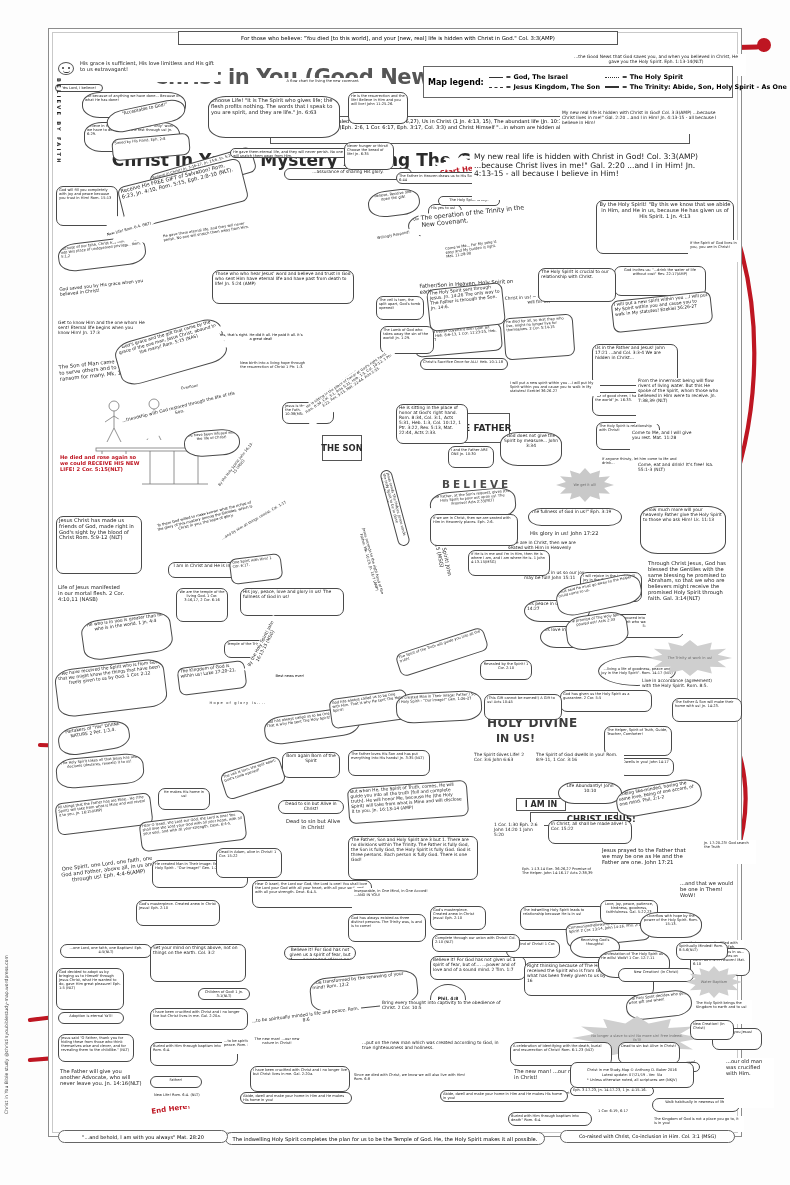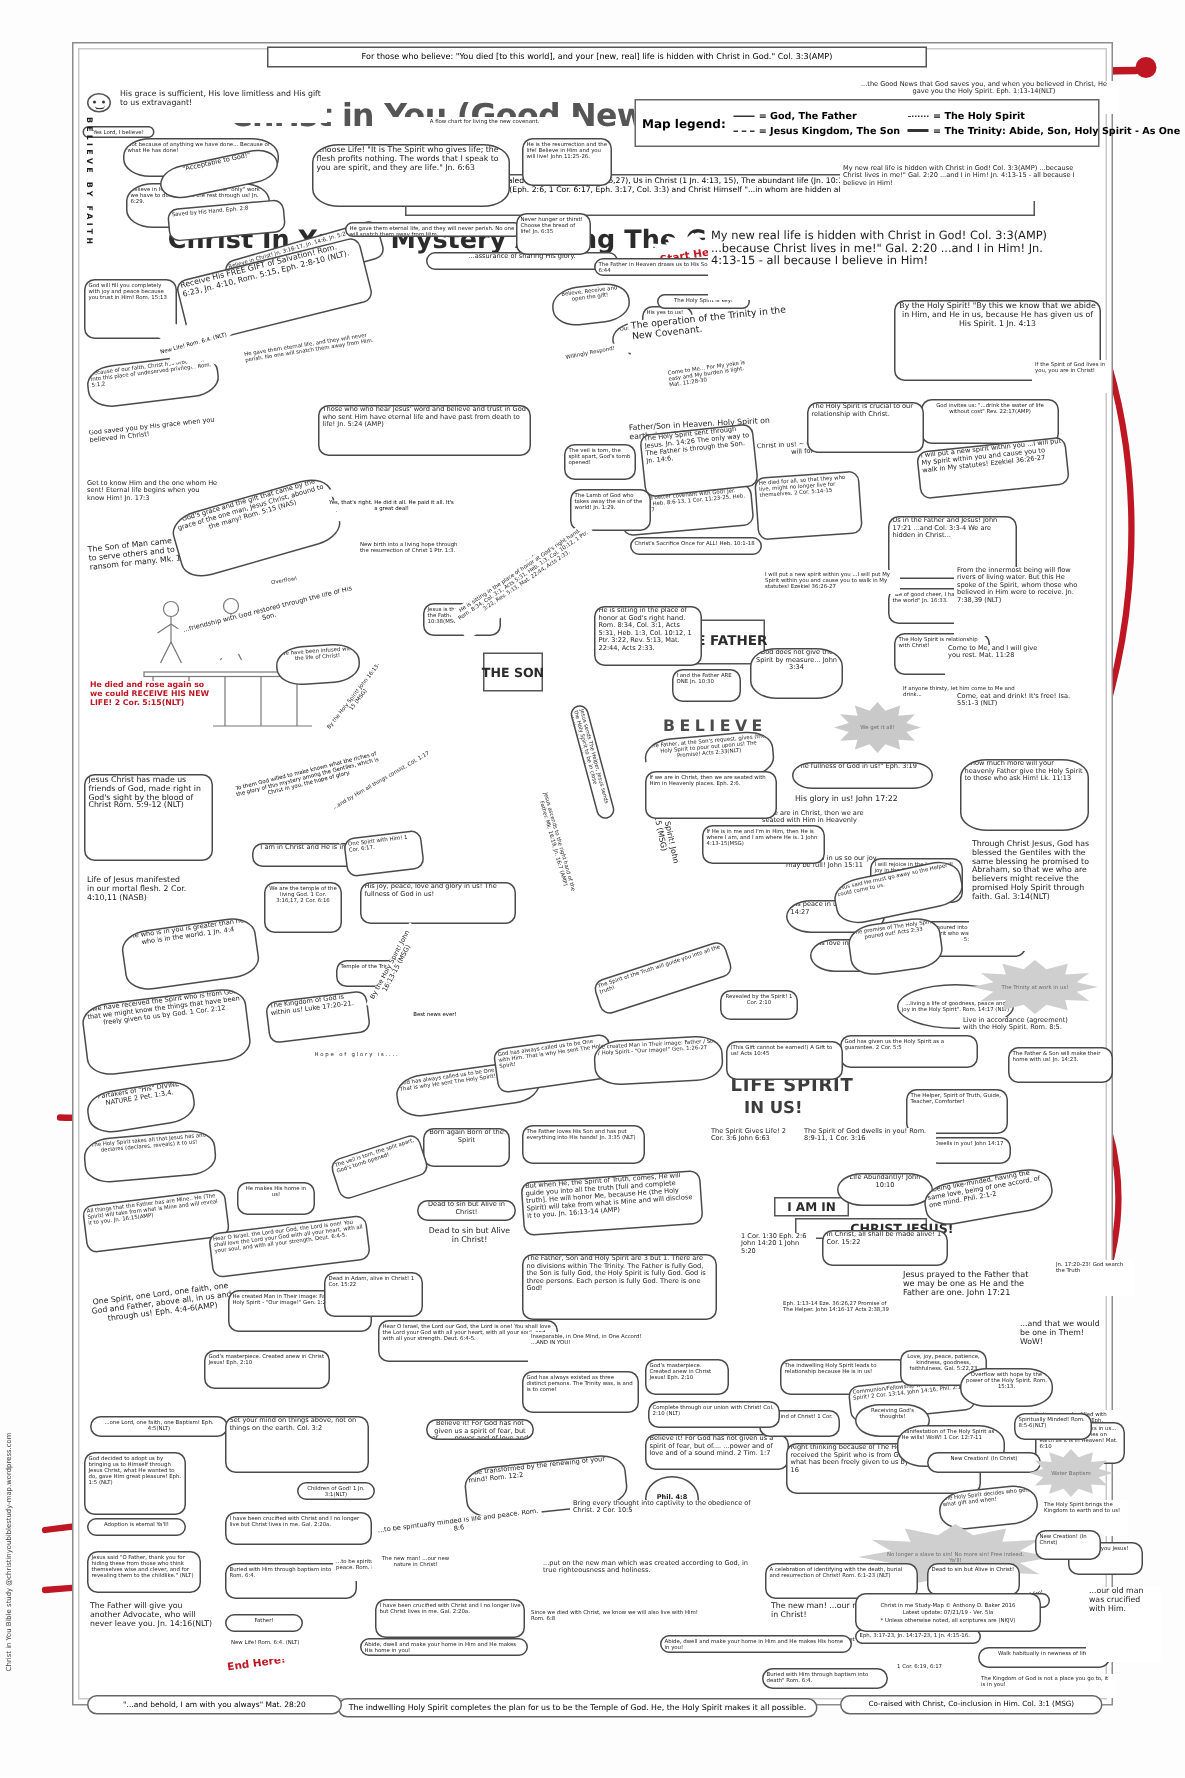--- a/index.html
+++ b/index.html
@@ -310,21 +310,21 @@
 
   <div class="note plain xs" style="left:566px;top:54px;width:180px;height:22px;">
     <span>...the Good News that God saves you, and when you believed in Christ, He gave you the Holy Spirit.  Eph. 1:13-14(NLT)</span>
   </div>
 
   <div id="legendbox">
     <div class="lgtitle">Map legend:</div>
     <div class="lgcol">
       <div class="lgrow">
         <span class="lgline r1"></span>
-        <span>= God, The Father</span>
+        <span>= God, The Israel</span>
       </div>
       <div class="lgrow">
         <span class="lgline r2"></span>
         <span>= Jesus Kingdom, The Son</span>
       </div>
     </div>
     <div class="lgcol">
       <div class="lgrow">
         <span class="lgline r3"></span>
         <span>= The Holy Spirit</span>
@@ -364,21 +364,21 @@
   <div class="boxword" style="left:452px;top:413px;width:58px;height:30px;font-size:9px;flex-direction:column;">
     <span>THE FATHER</span>
   </div>
   <div class="boxword" style="left:322px;top:435px;width:40px;height:26px;font-size:8.4px;border:1px solid #555;">
     <span>THE SON</span>
   </div>
   <div class="bigword" style="left:442px;top:478px;font-size:10.5px;letter-spacing:3px;color:#4b4b4b;">
     <span>BELIEVE</span>
   </div>
   <div class="bigword" style="left:487px;top:716px;font-size:12px;letter-spacing:0.5px;color:#3c3c3c;">
-    <span>LIFE SPIRIT</span>
+    <span>HOLY DIVINE</span>
   </div>
   <div class="bigword" style="left:496px;top:732px;font-size:11px;color:#3c3c3c;">
     <span>IN US!</span>
   </div>
   <div class="boxword" style="left:516px;top:798px;width:50px;height:13px;font-size:8px;">
     <span>I AM IN</span>
   </div>
   <div class="boxword" style="left:530px;top:812px;width:88px;height:14px;font-size:8.4px;padding-left:45px;">
     <span>...CHRIST JESUS!</span>
   </div>

